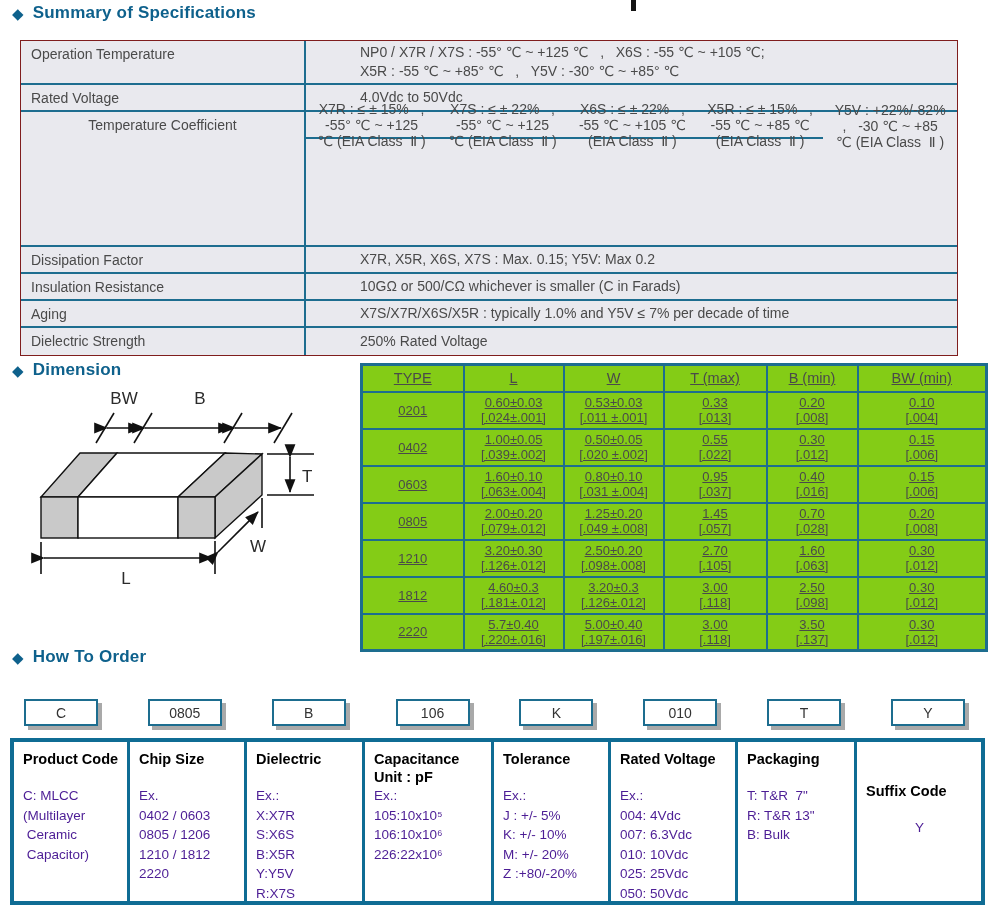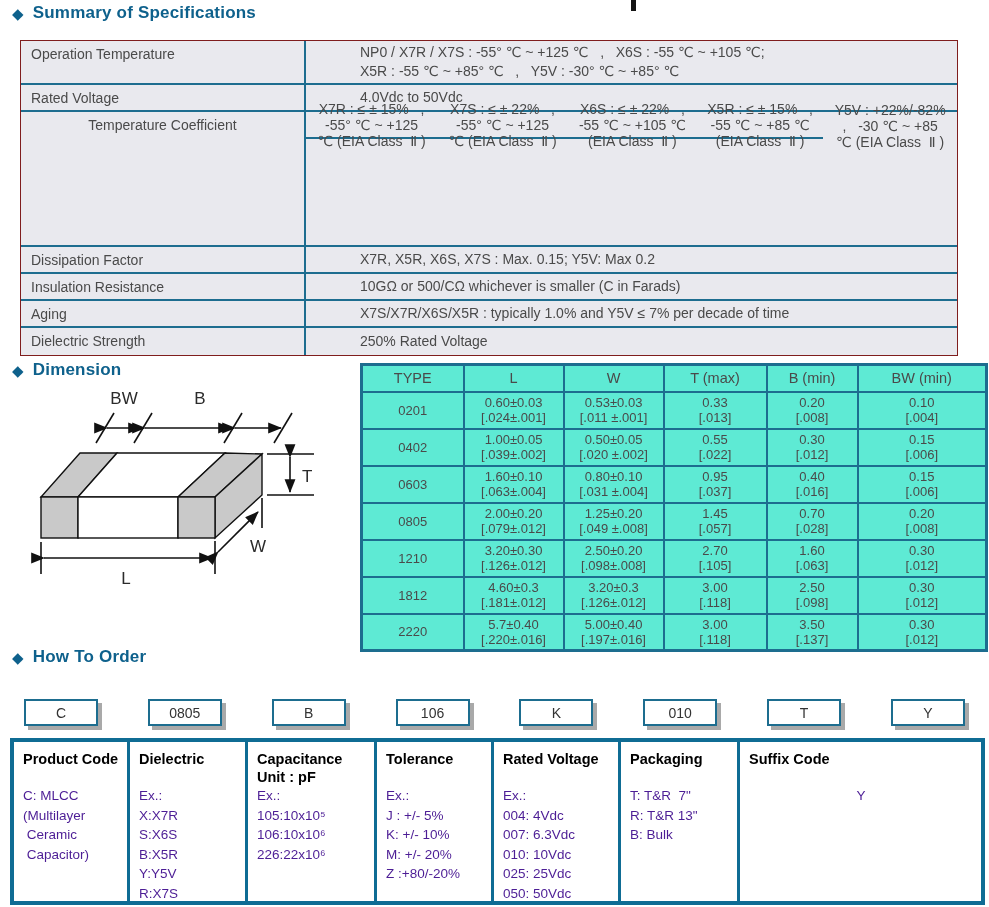--- a/index.html
+++ b/index.html
@@ -37,21 +37,21 @@
   .ssub {
     height:27px; border-bottom:2px solid #1d6d8f; background:#e9e9ee;
     display:flex; align-items:center; padding:0 10px; font-size:14px;
     white-space:pre-wrap;
   }
   .ssub:last-child { border-bottom:none; }
 
   
   table.dim {
     position:absolute; left:360px; top:363px; width:625px;
-    border-collapse:collapse; table-layout:fixed; background:#5eead4;
+    border-collapse:collapse; table-layout:fixed; background:#84cc16;text-decoration:underline;
   }
   table.dim, table.dim th, table.dim td { border:2px solid #1d6d8f; }
   table.dim { border-width:3px; }
   table.dim th {
     font-weight:normal; font-size:14.5px; color:#4a4a4a; height:27px; text-align:center;
   }
   table.dim td {
     height:37px; text-align:center; vertical-align:middle;
     font-size:13px; line-height:15px; color:#4a4a4a; white-space:pre-wrap;
   }
@@ -68,21 +68,21 @@
   .code-box {
     width:74px; height:27px; background:#fff; border:2px solid #1d6d8f;
     box-shadow:4px 4px 0 #a9a9a9; display:flex; align-items:center; justify-content:center;
     font-size:14px; color:#333;
   }
   .order-table {
     position:absolute; left:10px; top:738px; width:975px; height:167px;
     border:4px solid #0f6c94; background:#fff; display:flex;
   }
   .ocol { border-right:3px solid #0f6c94; padding:8px 8px 4px 9px; overflow:hidden; }
-  .ocol:last-child { border-right:none; }
+  .ocol:last-child { border-right:none;margin-top:32px; }
   .ocol-header {
     font-weight:bold; font-size:14.5px; color:#000; white-space:pre-wrap;
     line-height:18px; min-height:36px;
   }
   .ocol-body { font-size:13.5px; color:#4c1d95; white-space:pre-wrap; line-height:19.5px; }
   .centered { text-align:center; }
 </style>
 </head>
 <body>
 
@@ -315,20 +315,28 @@
 </div>
 
 <div class="order-table">
   <div class="ocol" style="flex:0 0 116px;">
     <div class="ocol-header">Product Code</div>
     <div class="ocol-body">C: MLCC
 (Multilayer
  Ceramic
  Capacitor)</div>
   </div>
+  <div class="ocol" style="flex:0 0 117px;">
+    <div class="ocol-header">Chip Size</div>
+    <div class="ocol-body">Ex.
+0402 / 0603
+0805 / 1206
+1210 / 1812
+2220</div>
+  </div>
   <div class="ocol" style="flex:0 0 118px;">
     <div class="ocol-header">Dielectric</div>
     <div class="ocol-body">Ex.:
 X:X7R
 S:X6S
 B:X5R
 Y:Y5V
 R:X7S</div>
   </div>
   <div class="ocol" style="flex:0 0 129px;">

